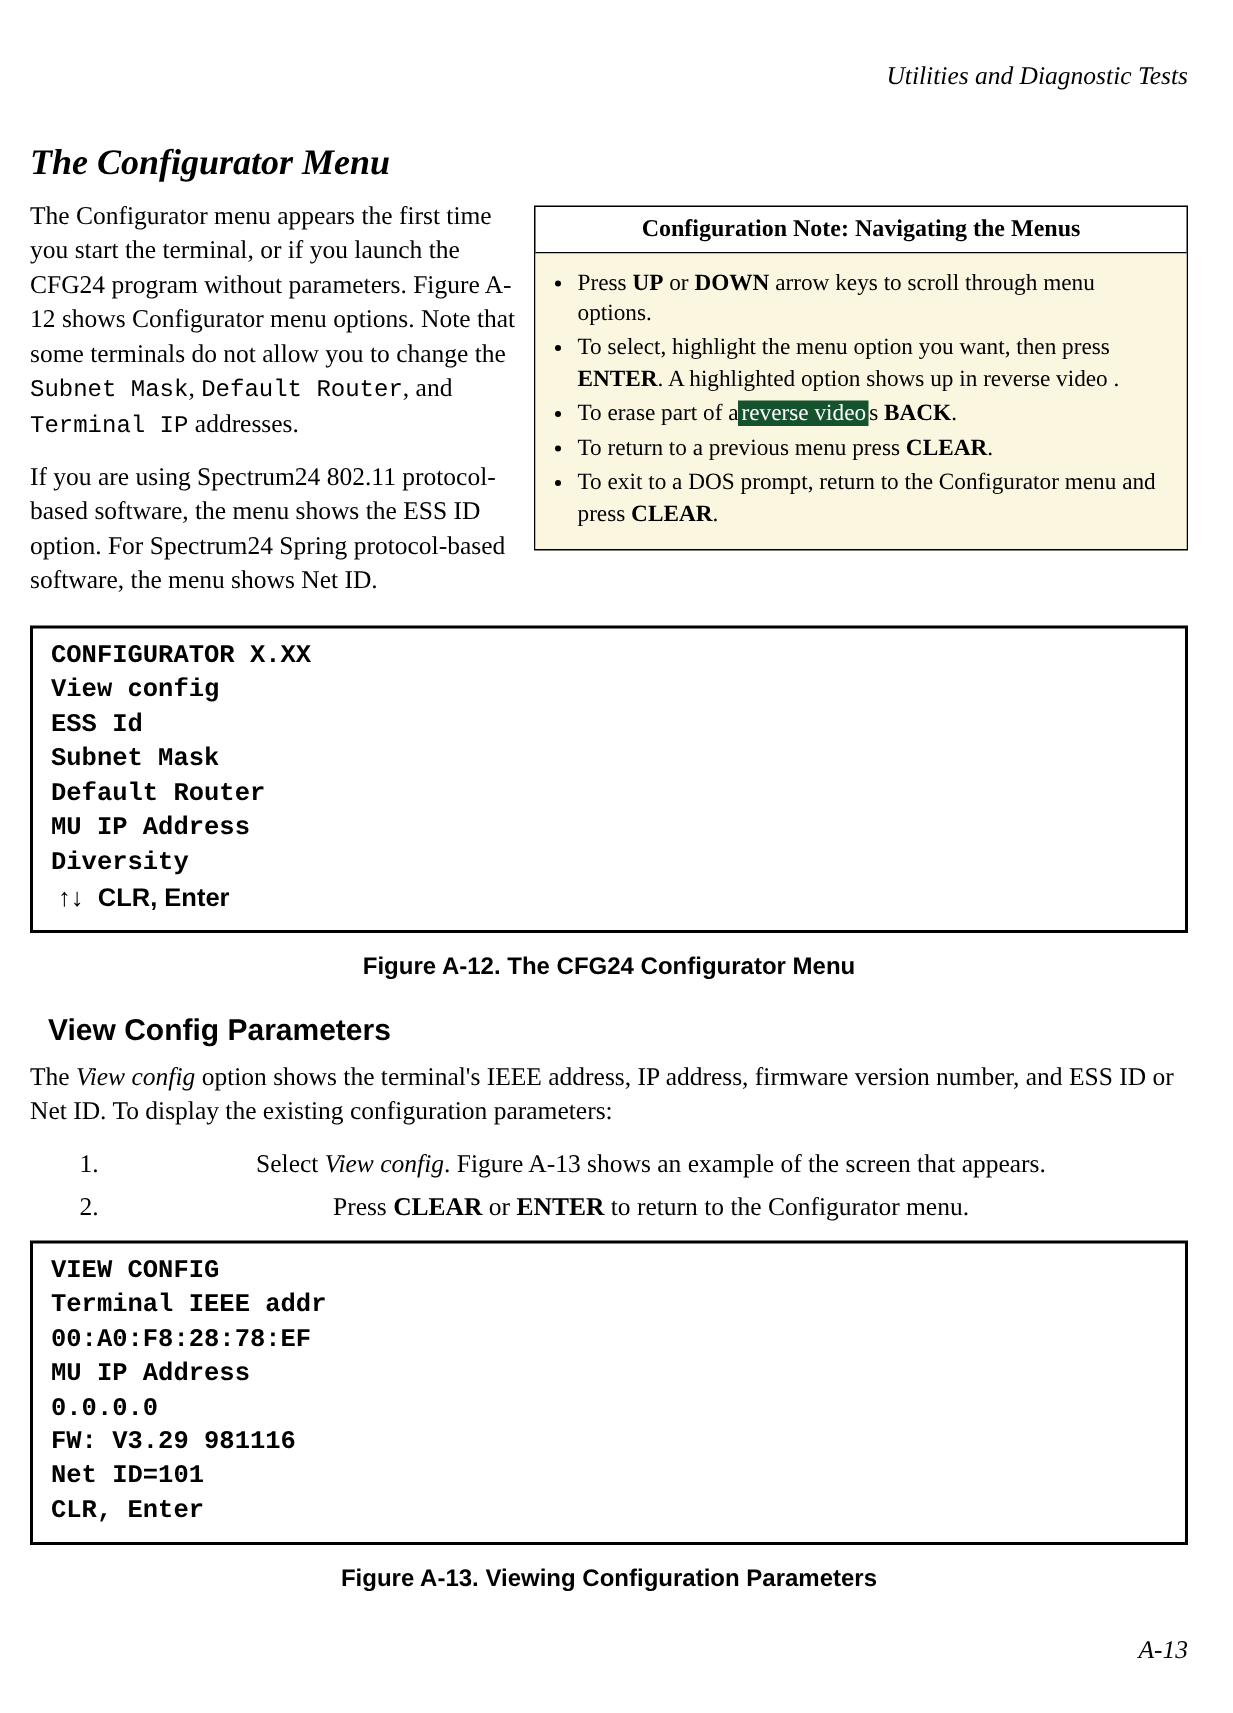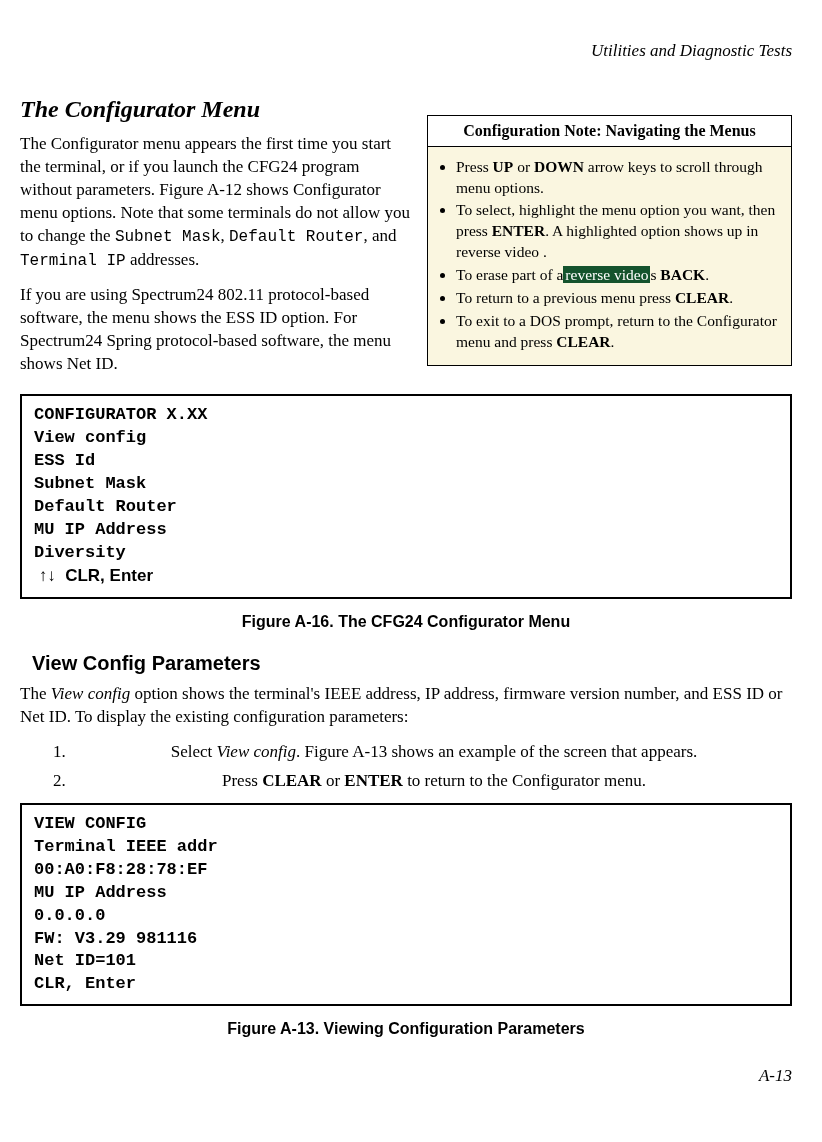--- a/index.html
+++ b/index.html
@@ -19,21 +19,21 @@
   }
   .two-col {
     display: flex;
     gap: 12px;
     align-items: center;
   }
   .left-col {
     flex: 1;
   }
   .right-col {
-    width: 365px;
+    width: 436px;
     flex-shrink: 0;
   }
   h2.section-title {
     font-style: italic;
     font-weight: bold;
     font-size: 24px;
     margin: 0 0 8px 0;
   }
   h2.sub-title {
     font-family: Arial, Helvetica, sans-serif;
@@ -148,21 +148,21 @@
 
 <div class="screen-box"><span>CONFIGURATOR X.XX
 View config
 ESS Id
 Subnet Mask
 Default Router
 MU IP Address
 Diversity</span>
 <span class="arrows"> ↑↓  CLR, Enter</span></div>
 
-<div class="figure-caption">Figure A-16.  The CFG24 Configurator Menu</div>
+<div class="figure-caption">Figure A-12.  The CFG24 Configurator Menu</div>
 
 <h2 class="sub-title">View Config Parameters</h2>
 
 <p>The <i>View config</i>  option shows the terminal's IEEE address, IP address, firmware version number, and ESS ID or Net ID. To display the existing configuration parameters:</p>
 
 <ol class="steps">
   <li><span>Select </span><i>View config</i><span>. </span><a class="fig-link">Figure A-13</a><span> shows an example of the screen that appears.</span></li>
   <li><span>Press </span><b>CLEAR</b><span> or </span><b>ENTER</b><span> to return to the Configurator menu.</span></li>
 </ol>
 

